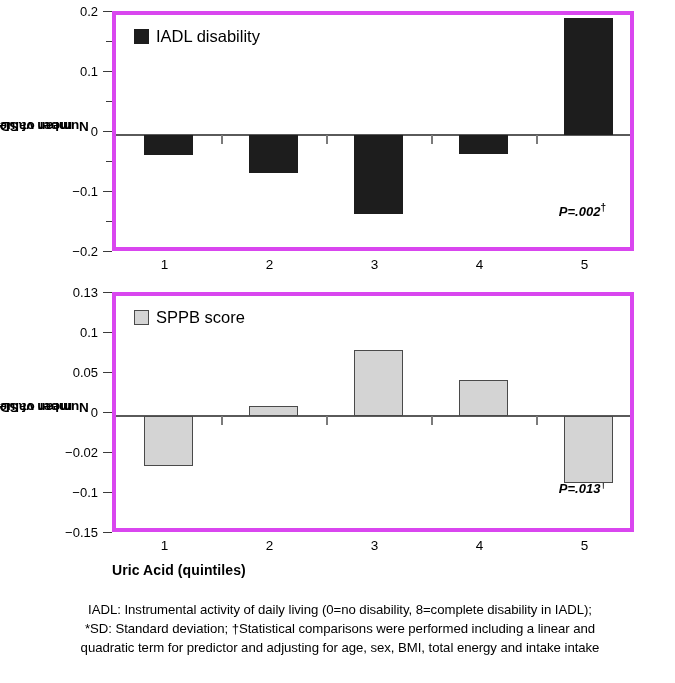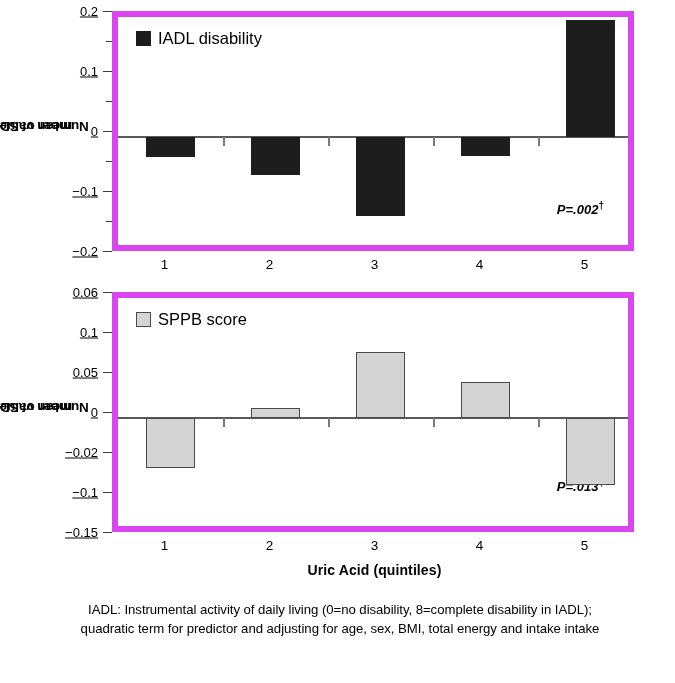--- a/index.html
+++ b/index.html
@@ -53,40 +53,39 @@
     top: 0;
     height: 250px;
   }
   .ylabels .ylab {
     position: absolute;
     right: 0;
     transform: translateY(-50%);
     font-size: 13px;
     text-align: right;
     white-space: nowrap;
-    text-decoration: underline;
   }
 
   
   .yticks { position: absolute; left: 103px; top: 0; width: 9px; height: 250px; }
   .yticks i {
     position: absolute;
     right: 0;
     height: 1px;
     background: #3b3b3b;
   }
   .yticks i.major { width: 9px; }
   .yticks i.minor { width: 6px; }
 
   
   .plot {
     position: absolute;
     left: 112px;
     width: 522px;
-    border: 6px solid #d946ef;
+    border: 4px solid #d946ef;
     background: #ffffff;
     overflow: visible;
   }
   .zeroline {
     position: absolute;
     left: 0; right: 0;
     height: 1.5px;
     background: #5a5a5a;
   }
   
@@ -137,21 +136,21 @@
     transform: translateX(-50%);
     font-size: 13.5px;
     text-align: center;
   }
 
   
   #xtitle {
     position: absolute;
     left: 112px; width: 525px;
     top: 562px;
-    text-align: center;
+    text-align: left;
     font-size: 14px;
     font-weight: bold;
     letter-spacing: 0.1px;
   }
 
   
   #footnote {
     position: absolute;
     left: 6px;
     top: 600px;
@@ -230,21 +229,21 @@
   <div class="panel" id="panel-sppb">
 
     <div class="ytitle">
       <span>
         <span>Number of SD* from overall</span><br>
         <span>mean value</span>
       </span>
     </div>
 
     <div class="ylabels" id="ylabels-sppb" style="top: 11px; height: 240px;">
-        <div class="ylab" style="top: 0px;">0.06</div>
+        <div class="ylab" style="top: 0px;">0.13</div>
         <div class="ylab" style="top: 40px;">0.1</div>
         <div class="ylab" style="top: 80px;">0.05</div>
         <div class="ylab" style="top: 120px;">0</div>
         <div class="ylab" style="top: 160px;">−0.02</div>
         <div class="ylab" style="top: 200px;">−0.1</div>
         <div class="ylab" style="top: 240px;">−0.15</div>
       </div>
     <div class="yticks" id="yticks-sppb" style="top: 11px; height: 240px;">
         <i class="major" style="top: 0px;"></i>
         <i class="major" style="top: 40px;"></i>
@@ -283,16 +282,17 @@
         <div class="xlab" style="left: 262.5px;">3</div>
         <div class="xlab" style="left: 367.5px;">4</div>
         <div class="xlab" style="left: 472.5px;">5</div>
       </div>
   </div>
 
   <div id="xtitle">Uric Acid (quintiles)</div>
 
   <div id="footnote">
     <div>IADL: Instrumental activity of daily living (0=no disability, 8=complete disability in IADL);</div>
+    <div>*SD: Standard deviation; †Statistical comparisons were performed including a linear and</div>
     <div>quadratic term for predictor and adjusting for age, sex, BMI, total energy and intake intake</div>
   </div>
 
 </div>
 
 </body></html>

